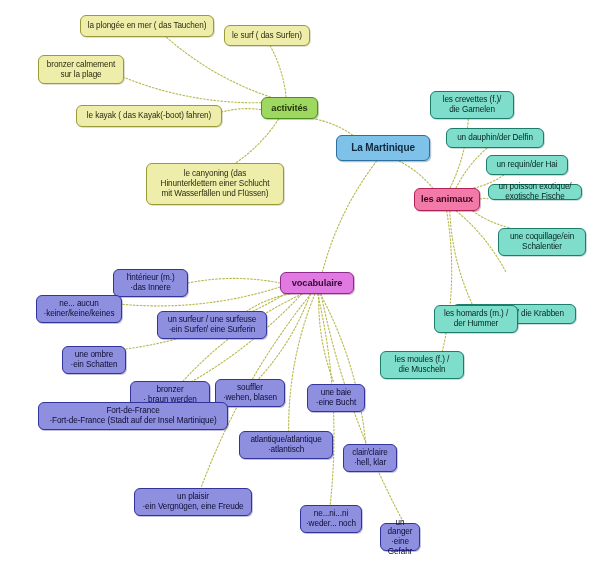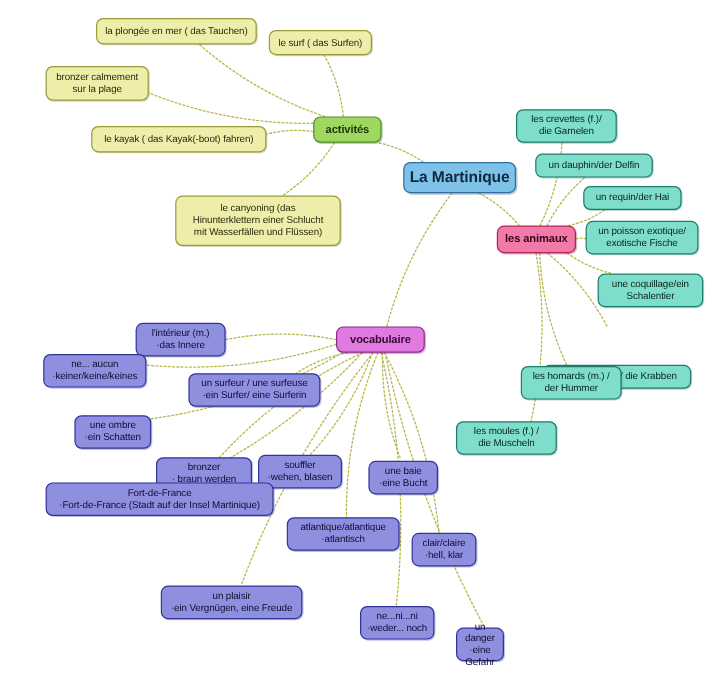--- a/index.html
+++ b/index.html
@@ -51,21 +51,21 @@
     border-color: #4e8f20;
     color: #1e3508;
     font-size: 9.3px;
     font-weight: bold;
     box-shadow: 1px 1px 0 rgba(80,120,40,0.35);
   }
   .n-blue {
     background: #7ec2ea;
     border-color: #2d6f9e;
     color: #10293c;
-    font-size: 13px;
+    font-size: 10px;
     font-weight: bold;
     box-shadow: 1.2px 1.2px 0 rgba(40,90,130,0.35);
   }
   .n-pink {
     background: #f27aa8;
     border-color: #b02258;
     color: #3a0418;
     font-size: 9.3px;
     font-weight: bold;
     box-shadow: 1px 1px 0 rgba(150,40,80,0.35);
@@ -138,21 +138,21 @@
       <div class="node n-yellow" style="left: 38px; top: 55px; width: 86px; height: 29px;"><span>bronzer calmement
 sur la plage</span></div>
       <div class="node n-yellow" style="left: 76px; top: 105px; width: 146px; height: 22px;"><span>le kayak ( das Kayak(-boot) fahren)</span></div>
       <div class="node n-yellow" style="left: 146px; top: 163px; width: 138px; height: 42px;"><span>le canyoning (das
 Hinunterklettern einer Schlucht
 mit Wasserfällen und Flüssen)</span></div>
       <div class="node n-teal" style="left: 430px; top: 91px; width: 84px; height: 28px;"><span>les crevettes (f.)/
 die Garnelen</span></div>
       <div class="node n-teal" style="left: 446px; top: 128px; width: 98px; height: 20px;"><span>un dauphin/der Delfin</span></div>
       <div class="node n-teal" style="left: 486px; top: 155px; width: 82px; height: 20px;"><span>un requin/der Hai</span></div>
-      <div class="node n-teal" style="left: 488px; top: 184px; width: 94px; height: 28px;"><span>un poisson exotique/
+      <div class="node n-teal" style="left: 488px; top: 184px; width: 94px; height: 16px;"><span>un poisson exotique/
 exotische Fische</span></div>
       <div class="node n-teal" style="left: 498px; top: 228px; width: 88px; height: 28px;"><span>une coquillage/ein
 Schalentier</span></div>
       <div class="node n-teal" style="left: 452px; top: 272px; width: 124px; height: 20px; margin-top: 32px;"><span>les crabes(m.) / die Krabben</span></div>
       <div class="node n-teal" style="left: 434px; top: 305px; width: 84px; height: 28px;"><span>les homards (m.) /
 der Hummer</span></div>
       <div class="node n-teal" style="left: 380px; top: 351px; width: 84px; height: 28px;"><span>les moules (f.) /
 die Muscheln</span></div>
       <div class="node n-purple" style="left: 113px; top: 269px; width: 75px; height: 28px;"><span>l'intérieur (m.)
 ·das Innere</span></div>

